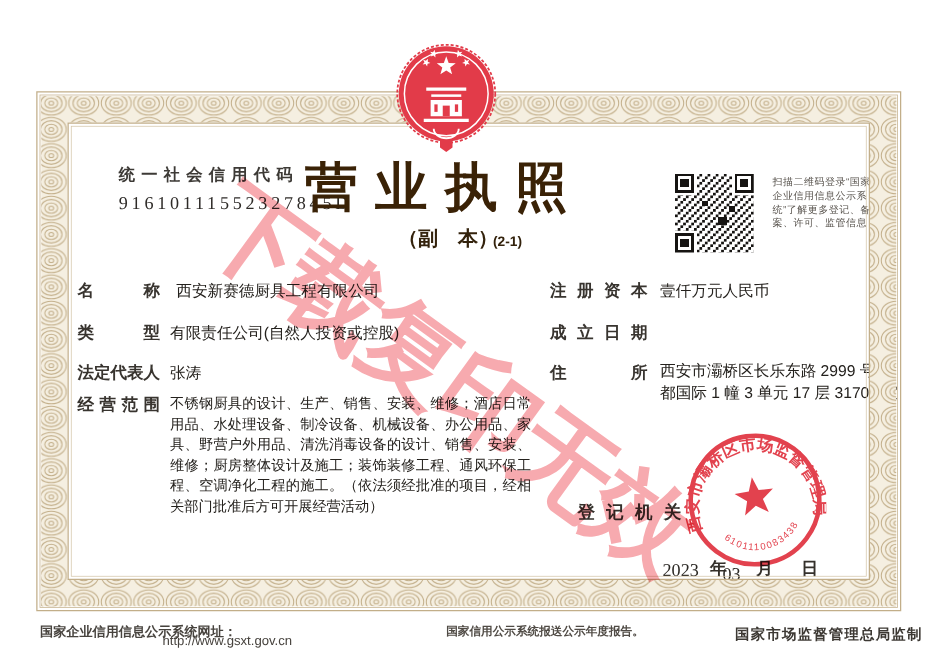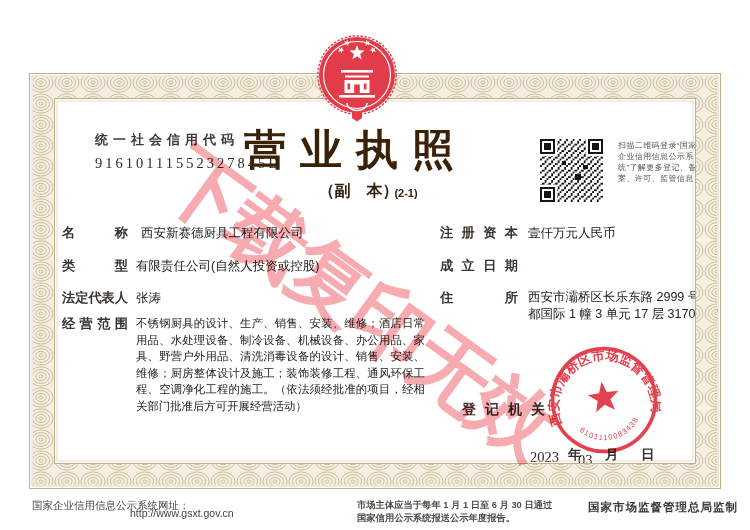--- a/index.html
+++ b/index.html
@@ -50,21 +50,21 @@
   .seal{left:547px;top:343px;width:114px;height:114px;mix-blend-mode:multiply;opacity:.92;}
 
   
   .watermark{
     left:205px;top:126px;font-size:80px;font-weight:700;letter-spacing:-4px;
     color:#f2767e;opacity:.62;mix-blend-mode:multiply;white-space:nowrap;
     transform:rotate(36deg);transform-origin:left top;pointer-events:none;z-index:30;
   }
 
   
-  .foot-site-label{left:32px;top:499px;font-size:10.5px;font-weight:400;color:#47433e;}
+  .foot-site-label{left:32px;top:499px;font-size:10.5px;font-weight:700;color:#47433e;}
   .foot-site-url{left:130px;top:507px;font-size:10.5px;color:#47433e;}
   .foot-notice{left:357px;top:499px;width:230px;font-size:9.3px;line-height:12.5px;font-weight:700;color:#504b45;}
   .foot-issuer{left:588px;top:500px;font-size:11.5px;font-weight:700;color:#3c3833;letter-spacing:1px;}
 
   .frame{left:28px;top:72px;z-index:1;}
   .emblem{left:316px;top:33px;width:82px;height:90px;z-index:5;}
   .content{z-index:10;}
 </style>
 </head>
 <body>
@@ -209,19 +209,18 @@
       </text>
       <text font-size="7.5" letter-spacing="1.2" fill="#e0323f" font-family="Liberation Sans, sans-serif">
         <textPath href="#sealNum" startOffset="6">6101110083438</textPath>
       </text>
     </g>
   </svg>
 
   <div class="abs foot-site-label">国家企业信用信息公示系统网址：</div>
   <div class="abs foot-site-url">http://www.gsxt.gov.cn</div>
   <div class="abs foot-notice">
-    <div>市场主体应当于每年 1 月 1 日至 6 月 30 日通过</div>
     <div>国家信用公示系统报送公示年度报告。</div>
   </div>
   <div class="abs foot-issuer">国家市场监督管理总局监制</div>
 </div>
 
 <div class="abs watermark">下载复印无效</div>
 
 </body></html>

